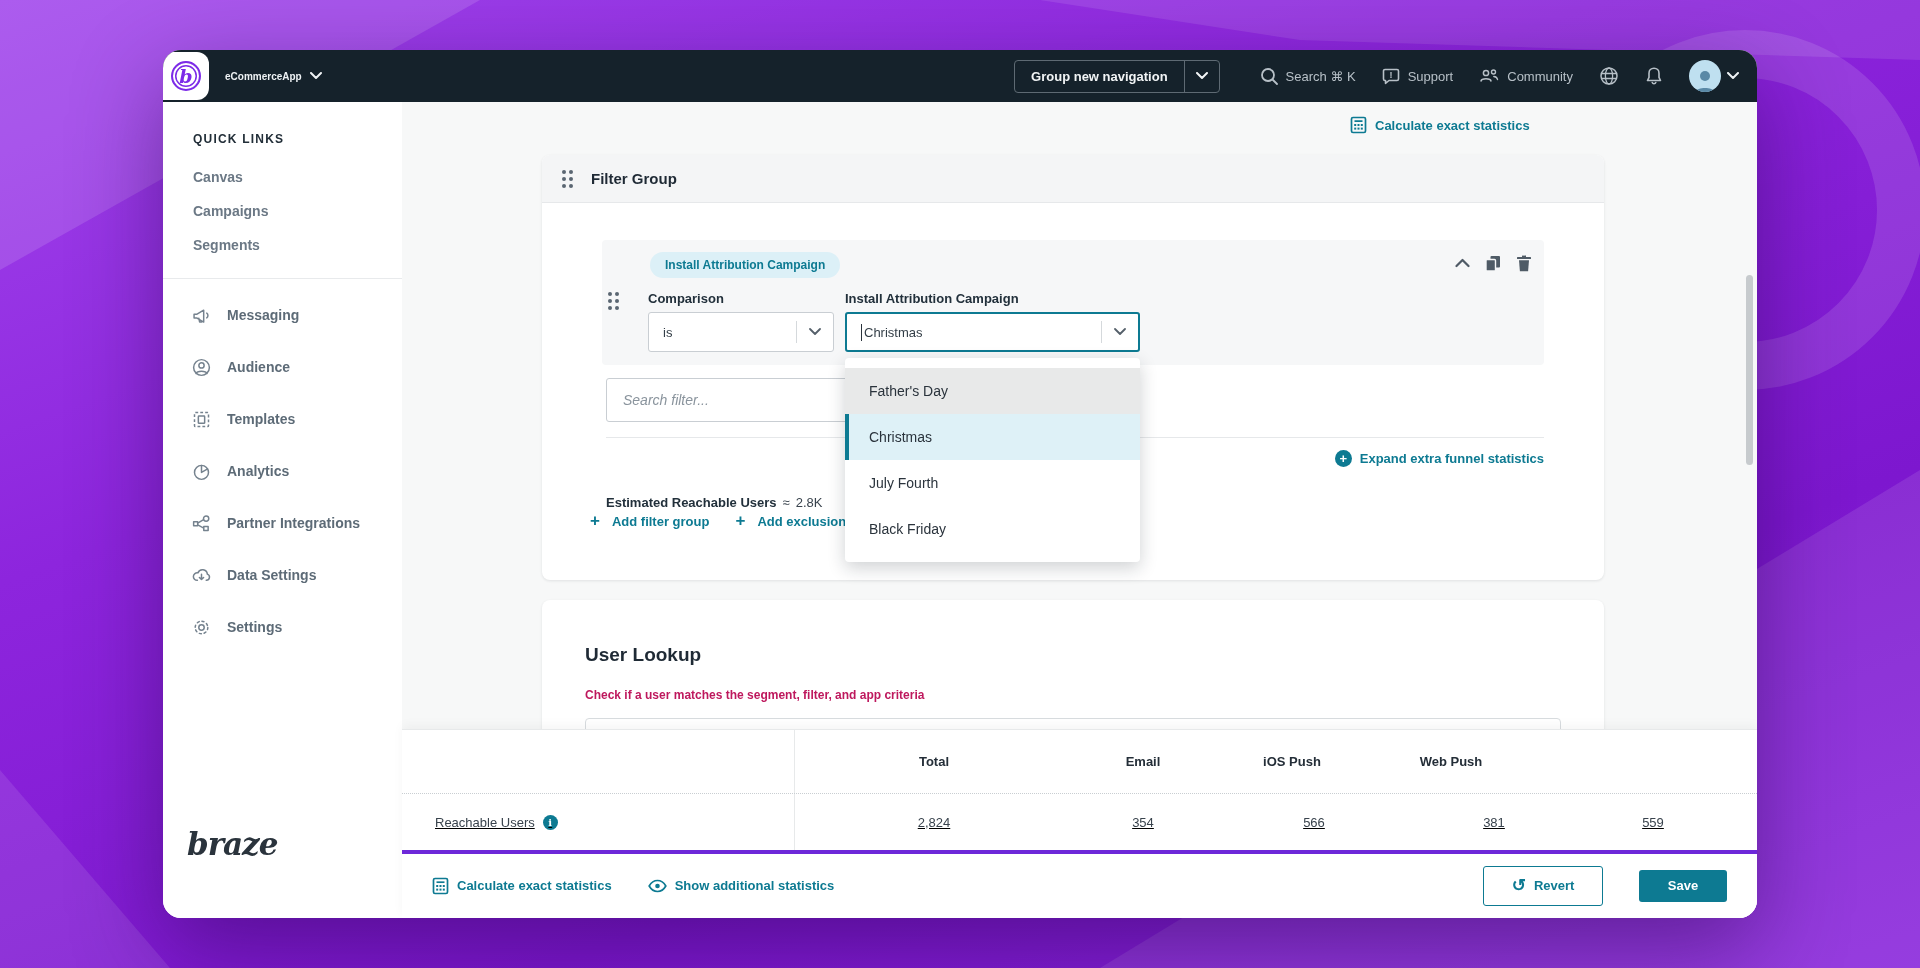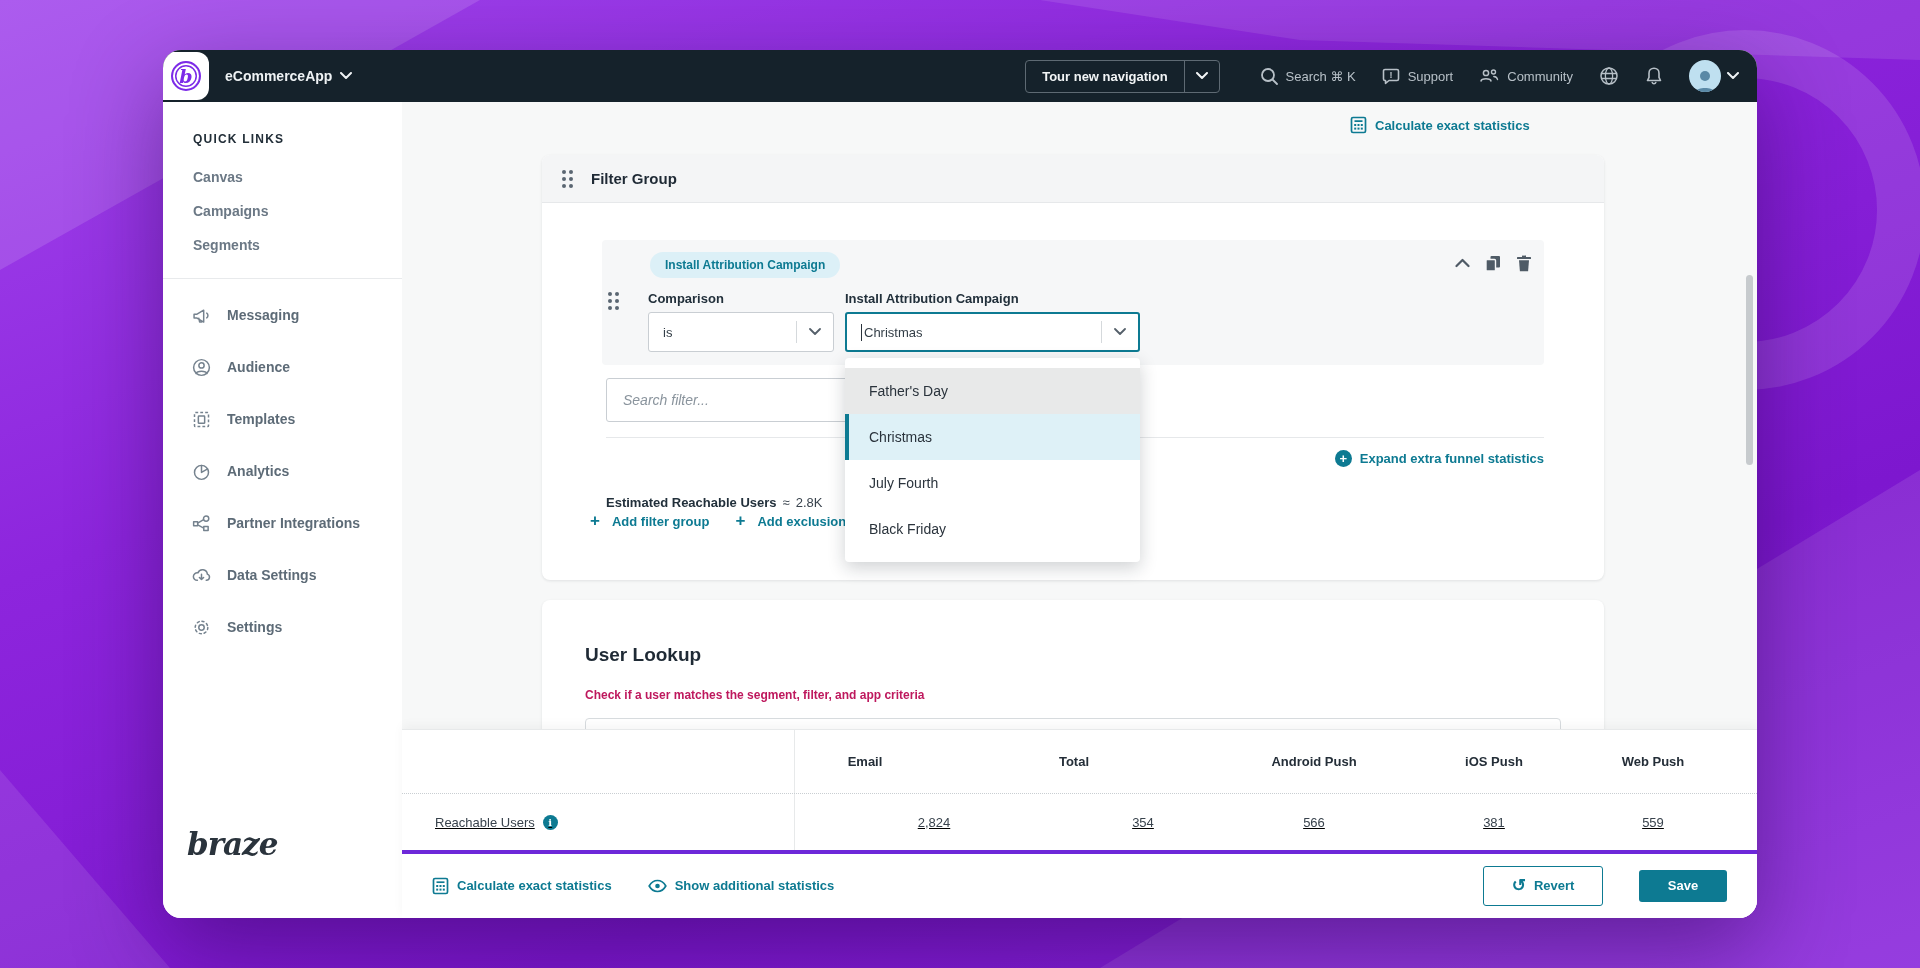--- a/index.html
+++ b/index.html
@@ -29,21 +29,21 @@
 
   
   .window{position:absolute;left:163px;top:50px;width:1594px;height:868px;border-radius:18px;
           overflow:hidden;box-shadow:0 30px 90px rgba(35,0,70,.45);display:flex;flex-direction:column;background:#f7f8f8;}
 
   
   .topbar{height:52px;background:var(--topbar);display:flex;align-items:center;flex:0 0 auto;color:#c3cbd1;}
   .logo-tile{width:46px;height:48px;background:#fff;border-radius:0 12px 12px 0;display:flex;align-items:center;justify-content:center;margin-right:16px;}
   .logo-mark{width:30px;height:30px;border:2.5px solid var(--brand);border-radius:50%;display:flex;align-items:center;justify-content:center;
              color:var(--brand);font-family:"DejaVu Serif",serif;font-style:italic;font-weight:700;font-size:19px;box-shadow:inset 0 0 0 2px #fff,inset 0 0 0 3.5px var(--brand);}
-  .app-switch{display:flex;align-items:center;gap:8px;color:#eef2f4;font-size:14px;font-weight:700;cursor:pointer;}
+  .app-switch{display:flex;align-items:center;gap:8px;color:#eef2f4;font-size:10px;font-weight:700;cursor:pointer;}
   .tour-btn{margin-left:auto;display:flex;align-items:stretch;border:1px solid #5e6a73;border-radius:4px;height:33px;color:#f2f5f6;font-size:13px;font-weight:700;cursor:pointer;}
   .tour-btn .tour-label{display:flex;align-items:center;padding:0 16px;border-right:1px solid #5e6a73;}
   .tour-btn .tour-chev{display:flex;align-items:center;padding:0 11px;}
   .topbar-right{margin-left:40px;display:flex;align-items:center;gap:26px;margin-right:18px;font-size:13px;}
   .tb-item{display:flex;align-items:center;gap:8px;cursor:pointer;color:#b7c0c7;}
   .avatar-wrap{display:flex;align-items:center;gap:6px;cursor:pointer;}
   .avatar{width:32px;height:32px;border-radius:50%;background:#bfe0f0;display:flex;align-items:flex-end;justify-content:center;overflow:hidden;}
 
   
   .app-body{flex:1;display:flex;min-height:0;}
@@ -151,21 +151,21 @@
     <div class="app-switch">
       <span>eCommerceApp</span>
       <span>
         <svg width="12" height="8" viewBox="0 0 12 8">
             <path d="M1 1l5 5 5-5" fill="none" stroke="#eef2f4" stroke-width="2" stroke-linecap="round" stroke-linejoin="round"></path>
           </svg>
       </span>
     </div>
 
     <div class="tour-btn">
-      <span class="tour-label">Tour new navigation</span>
+      <span class="tour-label">Group new navigation</span>
       <span class="tour-chev">
         <svg width="12" height="8" viewBox="0 0 12 8">
             <path d="M1 1l5 5 5-5" fill="none" stroke="#f2f5f6" stroke-width="2" stroke-linecap="round" stroke-linejoin="round"></path>
           </svg>
       </span>
     </div>
 
     <div class="topbar-right">
       <div class="tb-item">
         <span>
@@ -426,23 +426,22 @@
       <div class="dropdown">
         <div class="dd-option hover">Father's Day</div>
         <div class="dd-option selected">Christmas</div>
         <div class="dd-option">July Fourth</div>
         <div class="dd-option">Black Friday</div>
       </div>
 
       <div class="band">
         <div class="t-row t-head">
           <div class="t-label"></div>
+          <div class="t-cell cw1">Total</div>
           <div class="t-cell cw2">Email</div>
-          <div class="t-cell cw1">Total</div>
-          <div class="t-cell cw3">Android Push</div>
           <div class="t-cell cw4">iOS Push</div>
           <div class="t-cell cw5">Web Push</div>
         </div>
         <div class="t-row t-body">
           <div class="t-label">
             <span class="row-label">Reachable Users</span>
             <span class="info-dot">i</span>
           </div>
           <div class="t-cell cw1">2,824</div>
           <div class="t-cell cw2">354</div>

